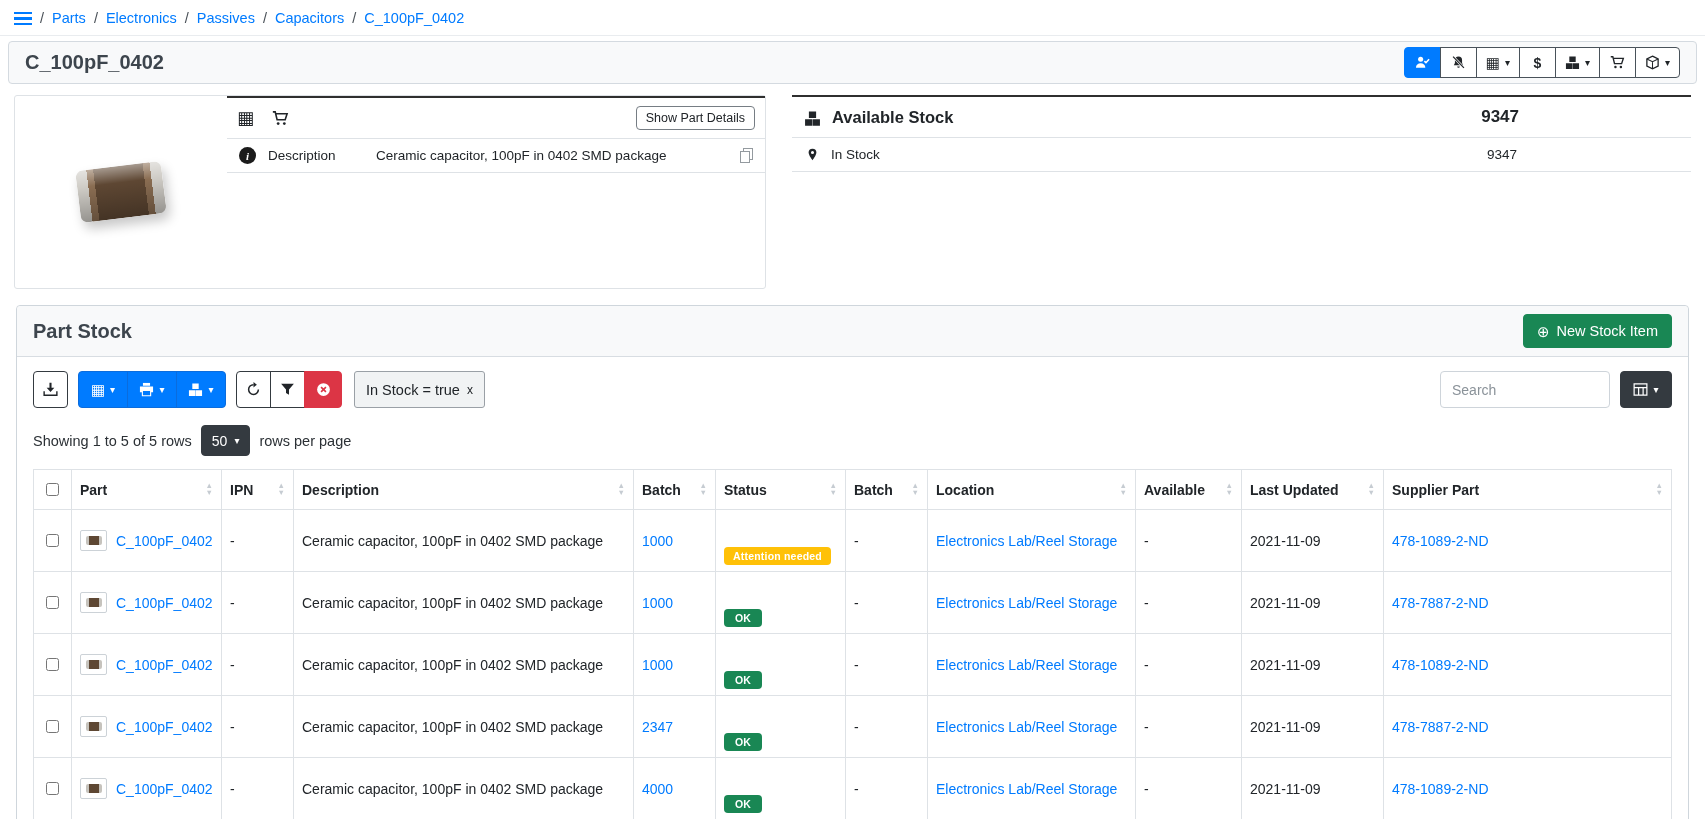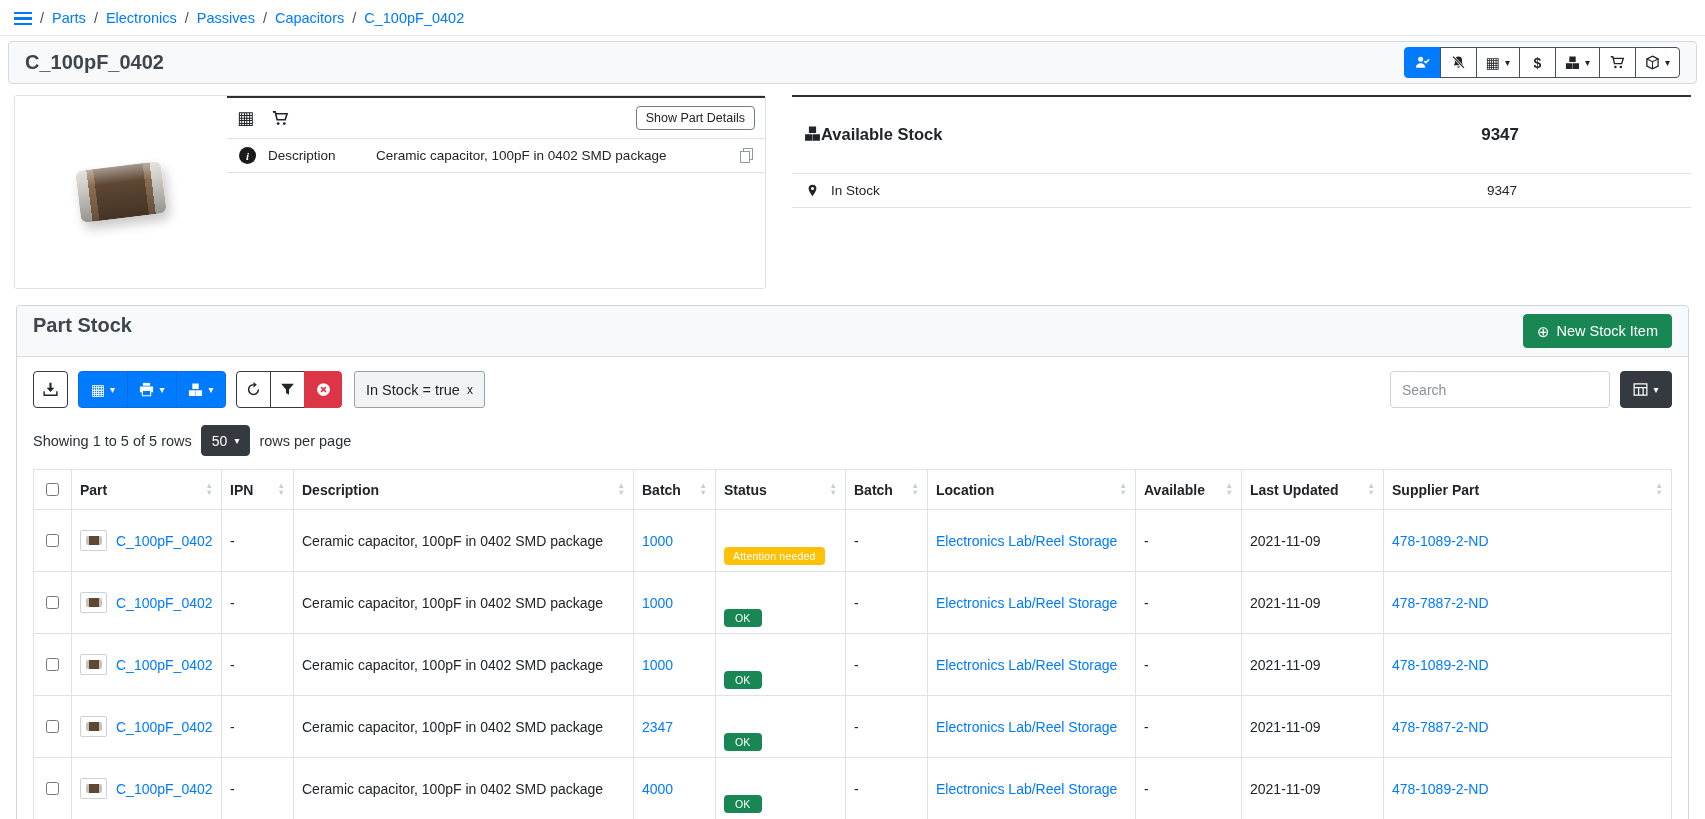--- a/index.html
+++ b/index.html
@@ -54,47 +54,47 @@
   .details-row{display:flex;align-items:center;gap:12px;padding:8px 12px;border-bottom:1px solid #dee2e6;font-size:13.5px;}
   .detail-label{width:96px;}
   .detail-value{flex:1;}
   .info-icon{width:17px;height:17px;border-radius:50%;background:#1b1b1b;color:#fff;font-size:11px;font-weight:700;font-style:italic;
     display:inline-flex;align-items:center;justify-content:center;font-family:"Liberation Serif",serif;flex:0 0 17px;}
   .copy-icon{position:relative;width:13px;height:15px;display:inline-block;cursor:pointer;}
   .copy-icon::before{content:"";position:absolute;top:0;right:0;width:8px;height:10px;border:1.5px solid #949a9f;background:#fff;}
   .copy-icon::after{content:"";position:absolute;bottom:0;left:0;width:8px;height:10px;border:1.5px solid #949a9f;background:#fff;}
 
   .stock-card{flex:1;}
-  .stock-head{display:flex;align-items:flex-start;padding:28px 12px;border-top:2px solid #2f2f2f;border-bottom:1px solid #dee2e6;
+  .stock-head{display:flex;align-items:flex-end;gap:11px;padding:10px 12px;border-top:2px solid #2f2f2f;border-bottom:1px solid #dee2e6;
     font-weight:700;font-size:16.5px;}
   .stock-total{margin-left:auto;padding-right:160px;font-size:17px;}
   .stock-row{display:flex;align-items:center;gap:12px;padding:9px 14px;border-bottom:1px solid #dee2e6;font-size:13.5px;}
   .stock-value{margin-left:auto;padding-right:160px;}
 
   
   .ps-panel{margin:0 8px 16px;border:1px solid #cfd6dc;border-radius:4px;background:#fff;}
   .ps-header{background:#f8f9fa;border-bottom:1px solid #d8dde2;border-radius:4px 4px 0 0;
-    display:flex;justify-content:space-between;align-items:flex-start;padding:8px 16px;}
+    display:flex;justify-content:space-between;align-items:center;padding:8px 16px;}
   .ps-title{margin:0;font-size:20px;font-weight:600;color:#3d454d;}
   .new-stock-btn{background:var(--success);color:#fff;border:1px solid var(--success);border-radius:4px;
     padding:8px 13px;font-size:14.5px;display:inline-flex;align-items:center;gap:7px;}
   .ps-body{padding:14px 16px 10px;}
 
   .ps-toolbar{display:flex;align-items:center;gap:10px;}
   .tb-btn{height:37px;min-width:40px;padding:0 9px;display:inline-flex;align-items:center;justify-content:center;gap:5px;
     background:#fff;border:1px solid var(--dark);color:#212529;border-radius:4px;font-size:14px;}
   .tb-btn.primary{background:var(--primary);border-color:#0b6cdd;color:#fff;min-width:50px;}
   .tb-btn.outline{min-width:34px;}
   .tb-btn.danger{background:var(--danger);border-color:var(--danger);color:#fff;min-width:38px;}
   .tb-btn.dark{background:var(--dark);border-color:var(--dark);color:#fff;min-width:52px;}
   .filter-chip{height:37px;display:inline-flex;align-items:center;gap:5px;padding:0 11px;margin-left:2px;
     background:#f1f3f4;border:1px solid #9aa0a6;border-radius:3px;font-size:14.5px;color:#212529;}
   .chip-x{font-size:12px;cursor:pointer;margin-left:2px;}
   .spacer{flex:1;}
-  .search-input{height:37px;width:220px;border:1px solid #ced4da;border-radius:4px;padding:0 11px;font-size:14px;color:#8b5cf6;}
+  .search-input{height:37px;width:170px;border:1px solid #ced4da;border-radius:4px;padding:0 11px;font-size:14px;color:#8b5cf6;}
   .search-input::placeholder{color:#8a9299;}
 
   .pager{display:flex;align-items:center;gap:9px;margin:17px 0 13px;font-size:14.5px;color:#2b3035;}
   .pager.bottom{margin:15px 0 8px;}
   .page-size-btn{background:var(--dark);border:1px solid var(--dark);color:#fff;border-radius:4px;height:31px;
     padding:0 10px;display:inline-flex;align-items:center;gap:7px;font-size:14px;}
 
   table.stock-table{width:100%;border-collapse:collapse;table-layout:fixed;}
   .stock-table th,.stock-table td{border:1px solid #dee2e6;padding:6px 8px;font-size:14px;text-align:left;
     overflow:hidden;white-space:nowrap;text-overflow:ellipsis;}
@@ -102,21 +102,21 @@
   .th-inner{display:flex;align-items:center;justify-content:space-between;gap:4px;}
   .sort-icon{display:inline-flex;flex-direction:column;color:#c6ccd2;font-size:7.5px;line-height:.85;}
   .sort-icon::before{content:"▲";}
   .sort-icon::after{content:"▼";}
   .cb{text-align:center;}
   .part-cell-inner{display:flex;align-items:center;gap:9px;}
   .thumb{width:27px;height:21px;border:1px solid #ccd2d7;border-radius:2px;background:#fff;
     display:inline-flex;align-items:center;justify-content:center;flex:0 0 27px;}
   .mini-chip{width:16px;height:9px;border-radius:2px;
     background:linear-gradient(90deg,#c6c3bd 0 18%,#5e4733 18% 82%,#c6c3bd 82% 100%);}
-  .status-badge{display:inline-block;padding:3px 9px;border-radius:4px;font-size:10.5px;font-weight:400;color:#fff;letter-spacing:.2px;margin-top:31px;}
+  .status-badge{display:inline-block;padding:3px 9px;border-radius:4px;font-size:10.5px;font-weight:700;color:#fff;letter-spacing:.2px;margin-top:31px;}
   .status-badge[data-variant="warning"]{background:var(--warning);}
   .status-badge[data-variant="success"]{background:var(--success);padding:3px 11px;text-align:right;}
 </style>
 </head>
 <body>
 
 <svg width="0" height="0" style="position:absolute" aria-hidden="true">
   <symbol id="i-person-check" viewBox="0 0 16 16">
       <circle cx="6" cy="4.5" r="2.7" fill="currentColor"></circle>
       <path d="M1 13.5c0-2.8 2.2-4.6 5-4.6s5 1.8 5 4.6z" fill="currentColor"></path>

